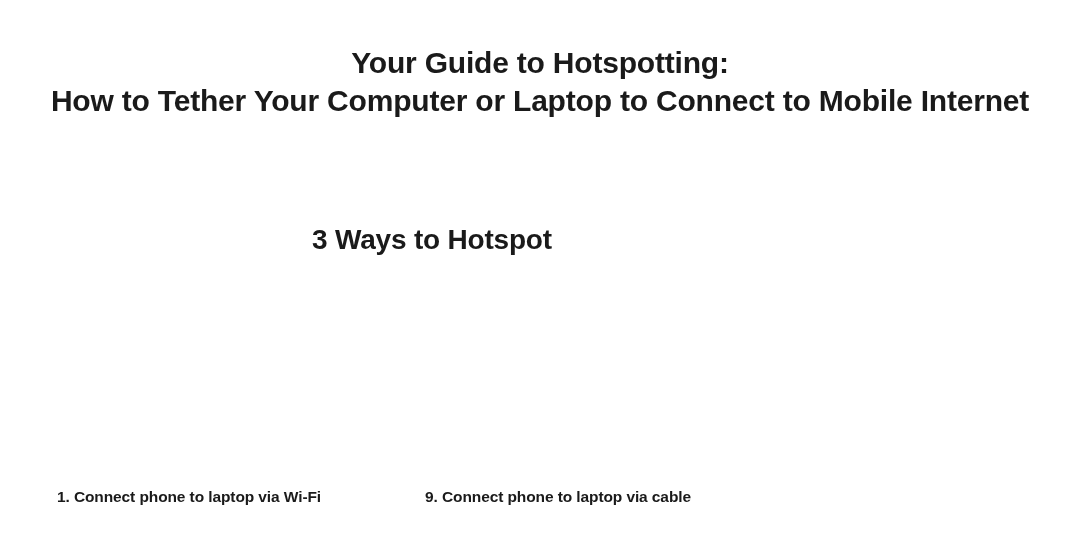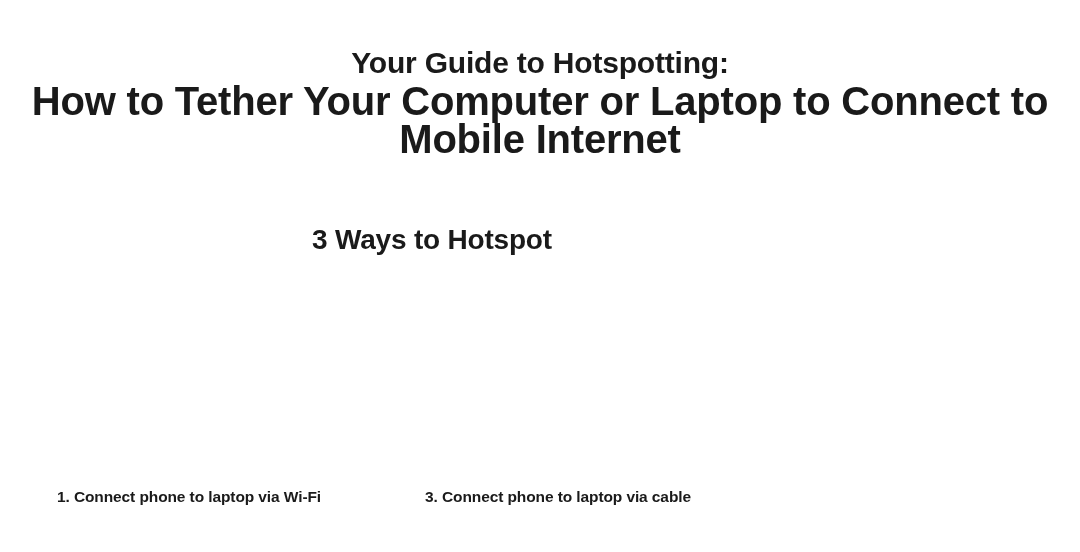--- a/index.html
+++ b/index.html
@@ -30,21 +30,21 @@
   .title-line {
     font-weight: bold;
     letter-spacing: -0.2px;
     color: #1a1a1a;
   }
   .title-line-1 {
     font-size: 30px;
     line-height: 38px;
   }
   .title-line-2 {
-    font-size: 40px;
+    font-size: 30px;
     line-height: 38px;
   }
   .subtitle {
     position: absolute;
     top: 224px;
     left: 0;
     width: 864px;
     text-align: center;
     font-size: 28px;
     font-weight: bold;
@@ -84,17 +84,17 @@
     <div class="title-line title-line-2">How to Tether Your Computer or Laptop to Connect to Mobile Internet</div>
   </div>
 
   <div class="subtitle">3 Ways to Hotspot</div>
 
   <div class="captions">
     <div class="caption-col">
       <div class="caption-text">1. Connect phone to laptop via Wi-Fi</div>
     </div>
     <div class="caption-col">
-      <div class="caption-text">3. Connect phone to laptop via cable</div>
+      <div class="caption-text">9. Connect phone to laptop via cable</div>
     </div>
   </div>
 
 </div>
 
 </body></html>

